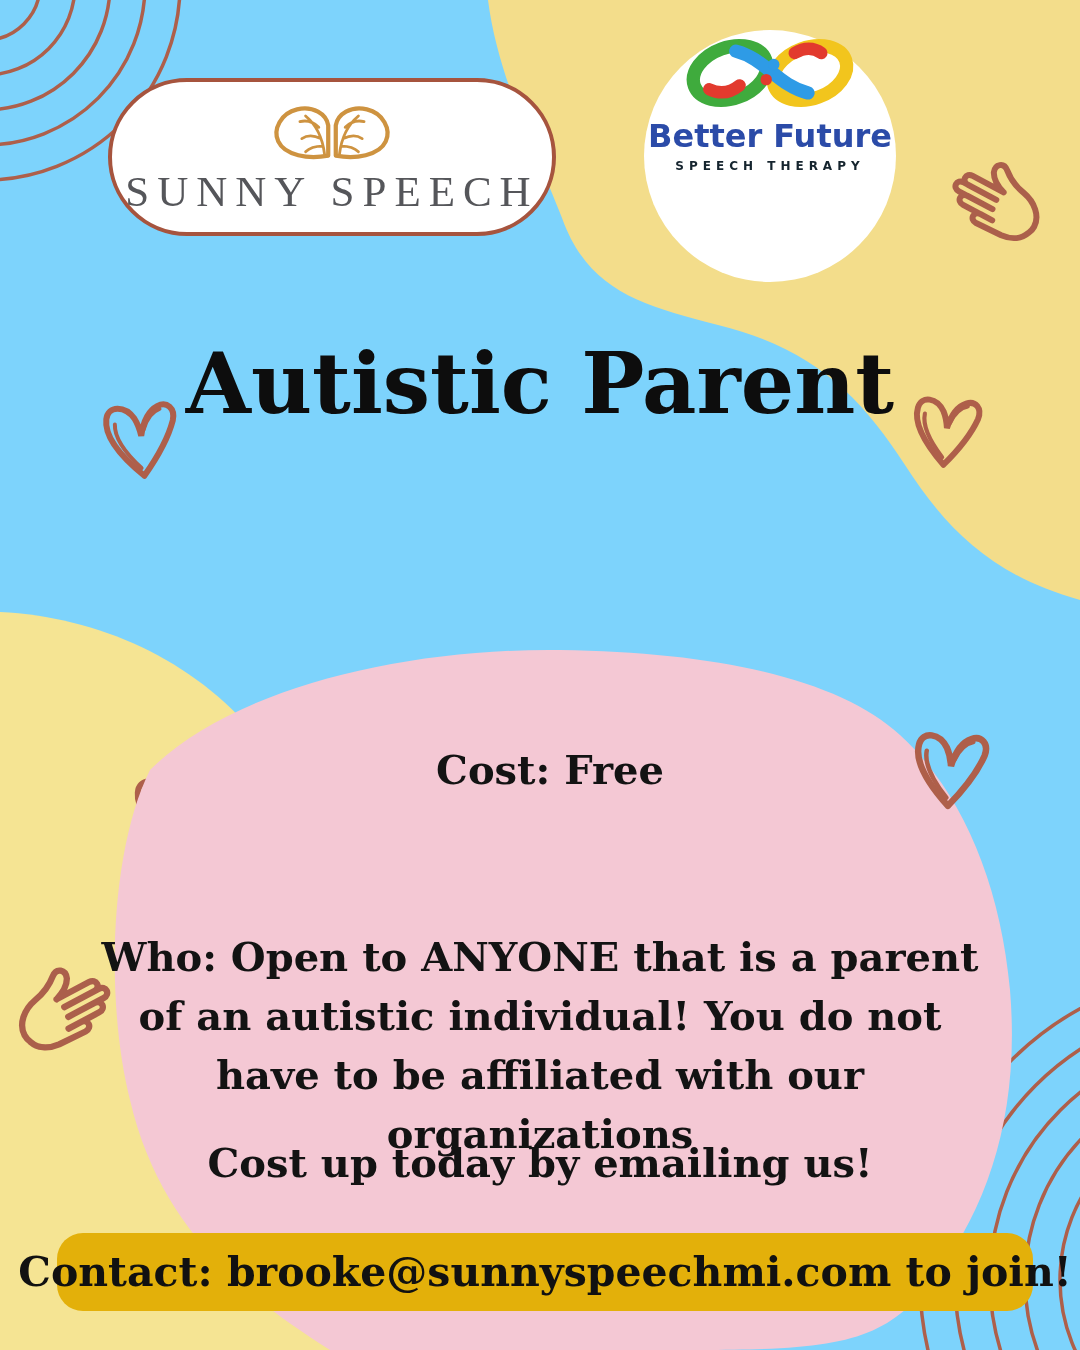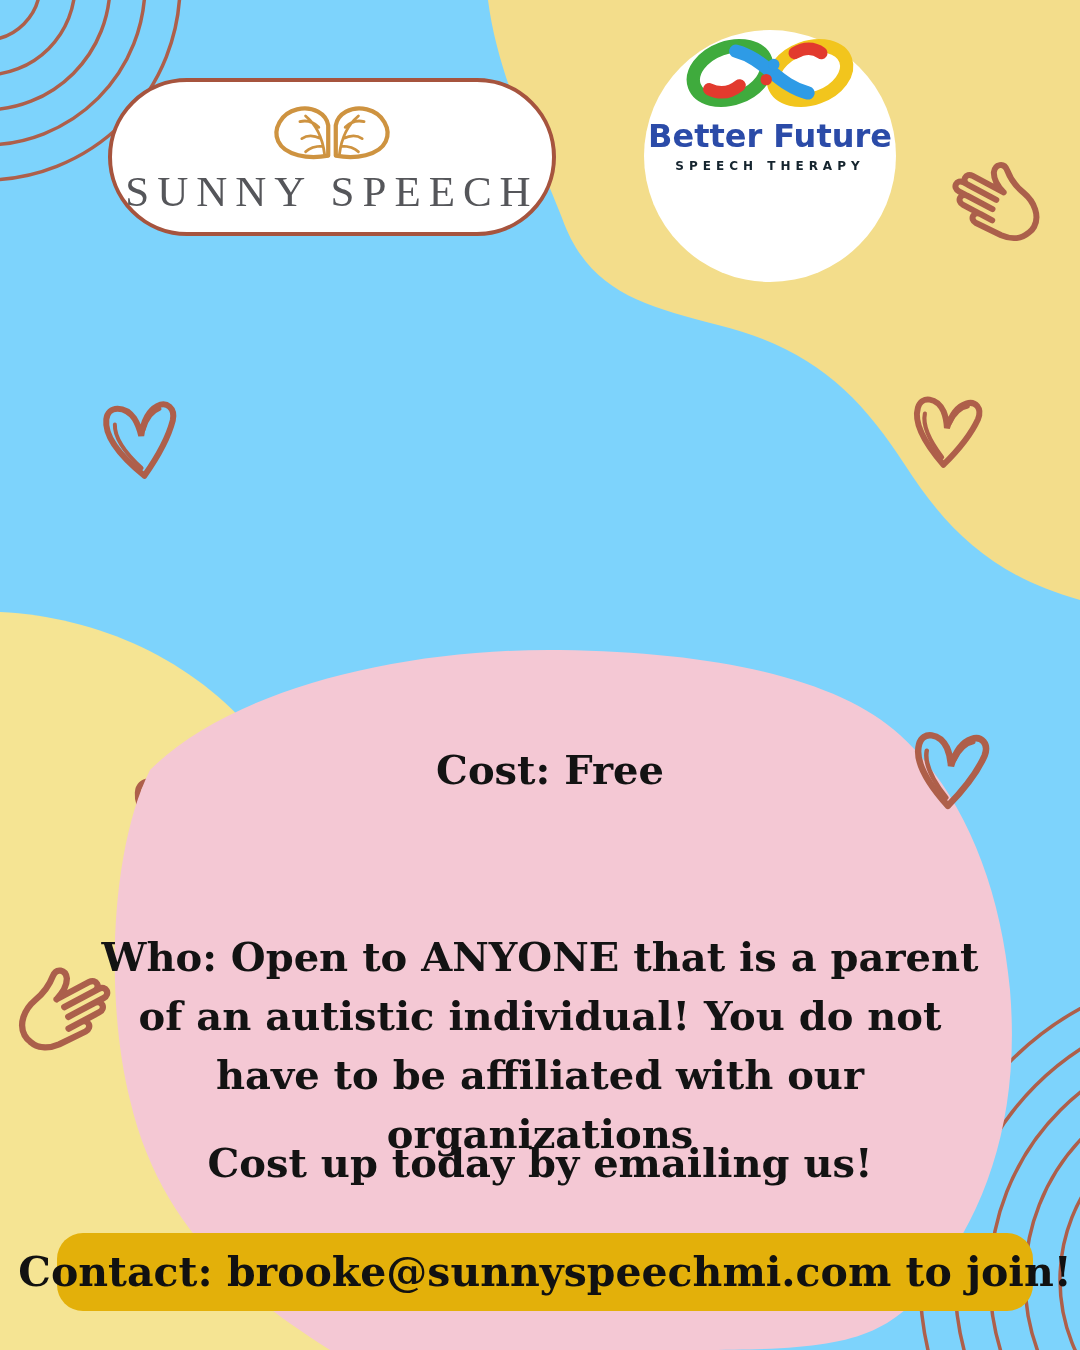--- a/index.html
+++ b/index.html
@@ -165,20 +165,21 @@
         <circle cx="148" cy="46" r="7" fill="#ffffff"></circle>
         <circle cx="96" cy="52" r="6" fill="#e23a2e"></circle>
         <circle cx="104" cy="36" r="6" fill="#2e9be6"></circle>
       </g>
     </svg>
     <div class="bf-name">Better Future</div>
     <div class="bf-tagline">SPEECH THERAPY</div>
   </div>
 
   <div class="title">
+    <div>Autistic Parent</div>
   </div>
 
   <div class="detail cost">Cost: Free</div>
   <div class="detail who">Who: Open to ANYONE that is a parent of an autistic individual!  You do not have to be affiliated with our organizations</div>
   <div class="detail signup">Cost up today by emailing us!</div>
 
   <div class="contact-bar">
     <span class="contact-text">Contact: brooke@sunnyspeechmi.com to join!</span>
   </div>
 

